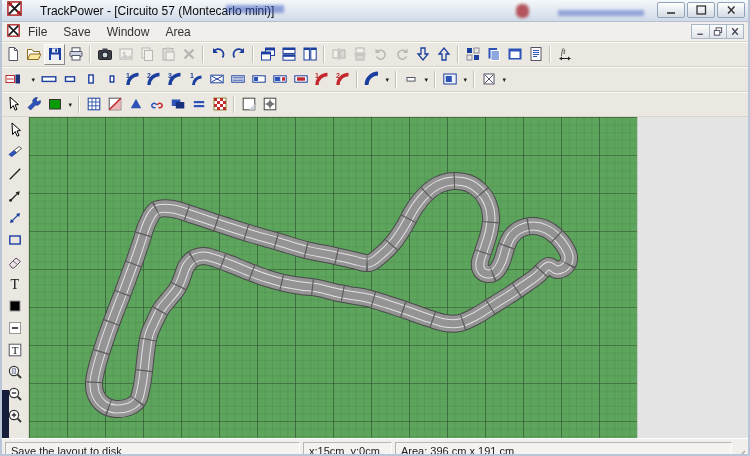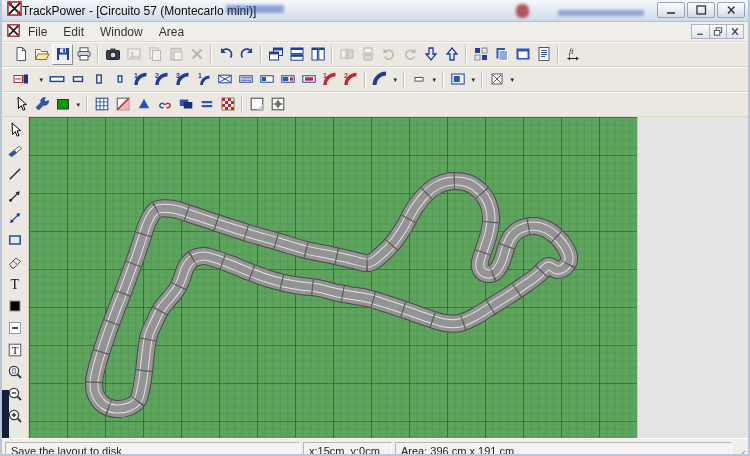--- a/index.html
+++ b/index.html
@@ -1,34 +1,34 @@
 <!DOCTYPE html>
 <html><head>
 <meta charset="utf-8">
 <style>
   html,body{margin:0;padding:0;}
   body{width:750px;height:456px;font-family:"Liberation Sans",sans-serif;background:#fff;overflow:hidden;}
   .window{position:relative;width:750px;height:456px;box-sizing:border-box;border-left:2px solid #b9c6d8;border-right:2px solid #b9c6d8;border-bottom:2px solid #b9c6d8;background:#ebe8e1;overflow:hidden;}
   
   .titlebar{height:21px;background:linear-gradient(#f5f8fb,#d0dae8);display:flex;align-items:center;padding:0 5px;position:relative;border-bottom:1px solid #b3c0d2;}
-  .title-text{font-size:12px;color:#0a0a0a;margin-left:0;white-space:nowrap;}
+  .title-text{font-size:12px;color:#0a0a0a;margin-left:18px;white-space:nowrap;}
   .ghost{position:absolute;filter:blur(1.5px);opacity:.5;pointer-events:none;}
   .g1{left:224px;top:5px;width:58px;height:8px;background:#3b5bbf;}
   .g2{left:556px;top:10px;width:86px;height:6px;background:#4a66c4;}
   .g3{left:514px;top:4px;width:13px;height:14px;background:#a5252c;border-radius:40%;opacity:.75;}
   .win-controls{position:absolute;right:3px;top:2px;display:flex;gap:2px;}
   .win-btn{width:28px;height:16px;background:linear-gradient(#fefefe,#d5dbe4);border:1px solid #93a4ba;border-radius:2px;display:flex;align-items:center;justify-content:center;padding:0;cursor:default;}
   
   .menubar{height:19px;background:#f1efec;display:flex;align-items:center;padding:0 5px;border-bottom:1px solid #d9d6cf;position:relative;}
   .menu-item{font-size:12px;color:#333;padding:1px 8px;}
   .mdi-controls{position:absolute;right:4px;top:2px;display:flex;border:1px solid #aab6c6;background:#e8ecf2;}
   .mdi-btn{width:17px;height:13px;background:linear-gradient(#fcfcfc,#dfe3e9);border:none;border-left:1px solid #aab6c6;display:flex;align-items:center;justify-content:center;padding:0;}
   .mdi-btn:first-child{border-left:none;}
   
-  .toolbar{height:24px;background:#ebe8e1;display:flex;align-items:center;padding:0 8px;border-bottom:1px solid #d6d3ca;box-shadow:inset 0 1px 0 #faf9f6;}
+  .toolbar{height:24px;background:#ebe8e1;display:flex;align-items:center;padding:0 0;border-bottom:1px solid #d6d3ca;box-shadow:inset 0 1px 0 #faf9f6;}
   .tbtn{width:21px;height:21px;display:flex;align-items:center;justify-content:center;background:transparent;border:1px solid transparent;padding:0;flex:0 0 auto;}
   .tbtn.wide{width:34px;}
   .tbtn.hascaret{width:31px;justify-content:space-between;padding:0 2px;}
   .tbtn.wide.hascaret{width:36px;}
   .tbtn.hovered{border-color:#ffffff #8a8a8a #8a8a8a #ffffff;background:#f3f1eb;}
   .tbtn.disabled .ticon{filter:grayscale(1) opacity(.38);}
   .ticon{display:flex;}
   .ticon svg{display:block;}
   .caret{font-size:7px;color:#222;line-height:7px;}
   .sep{width:1px;height:17px;background:#c3c0b8;border-right:1px solid #fff;margin:0 3px;flex:0 0 auto;}
@@ -85,21 +85,21 @@
   </div>
 
   <div class="menubar">
     <span class="app-icon">
       <svg viewBox="0 0 16 16" width="13" height="13">
         <rect x="1" y="1" width="14" height="14" fill="#fff" stroke="#b02020" stroke-width="1.6"></rect>
         <path d="M2 2l12 12M14 2L2 14" stroke="#1a1a1a" stroke-width="2"></path>
       </svg>
     </span>
     <span class="menu-item">File</span>
-    <span class="menu-item">Edit</span>
+    <span class="menu-item">Save</span>
     <span class="menu-item">Window</span>
     <span class="menu-item">Area</span>
     <div class="mdi-controls">
       <button class="mdi-btn">
           <svg viewBox="0 0 14 12" width="14" height="11">
             <path d="M3 9h6" stroke="#445" stroke-width="1.4"></path>
           </svg>
         </button>
       <button class="mdi-btn">
           <svg viewBox="0 0 14 12" width="14" height="11">

